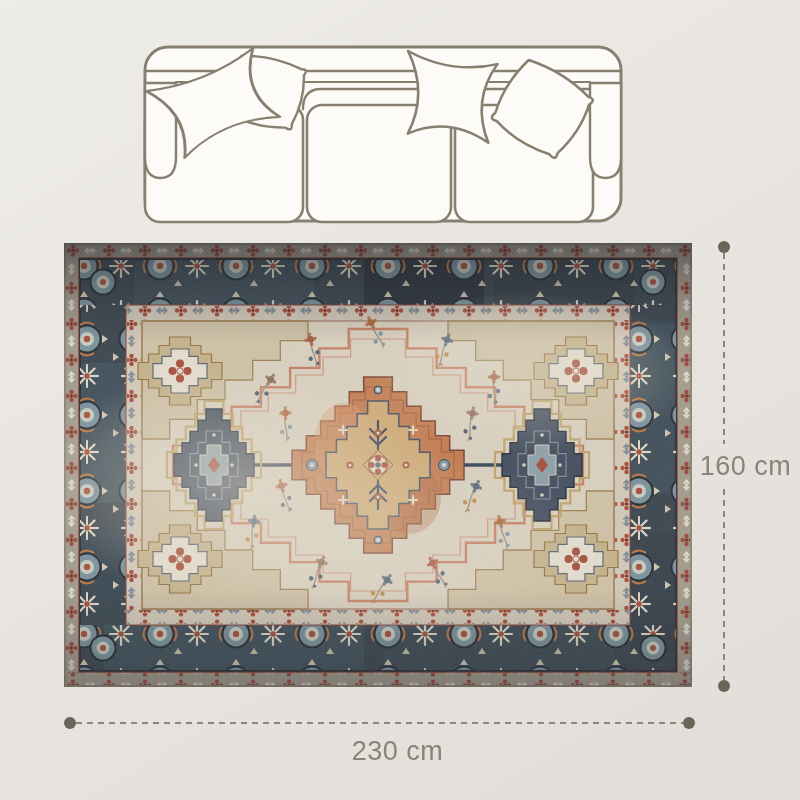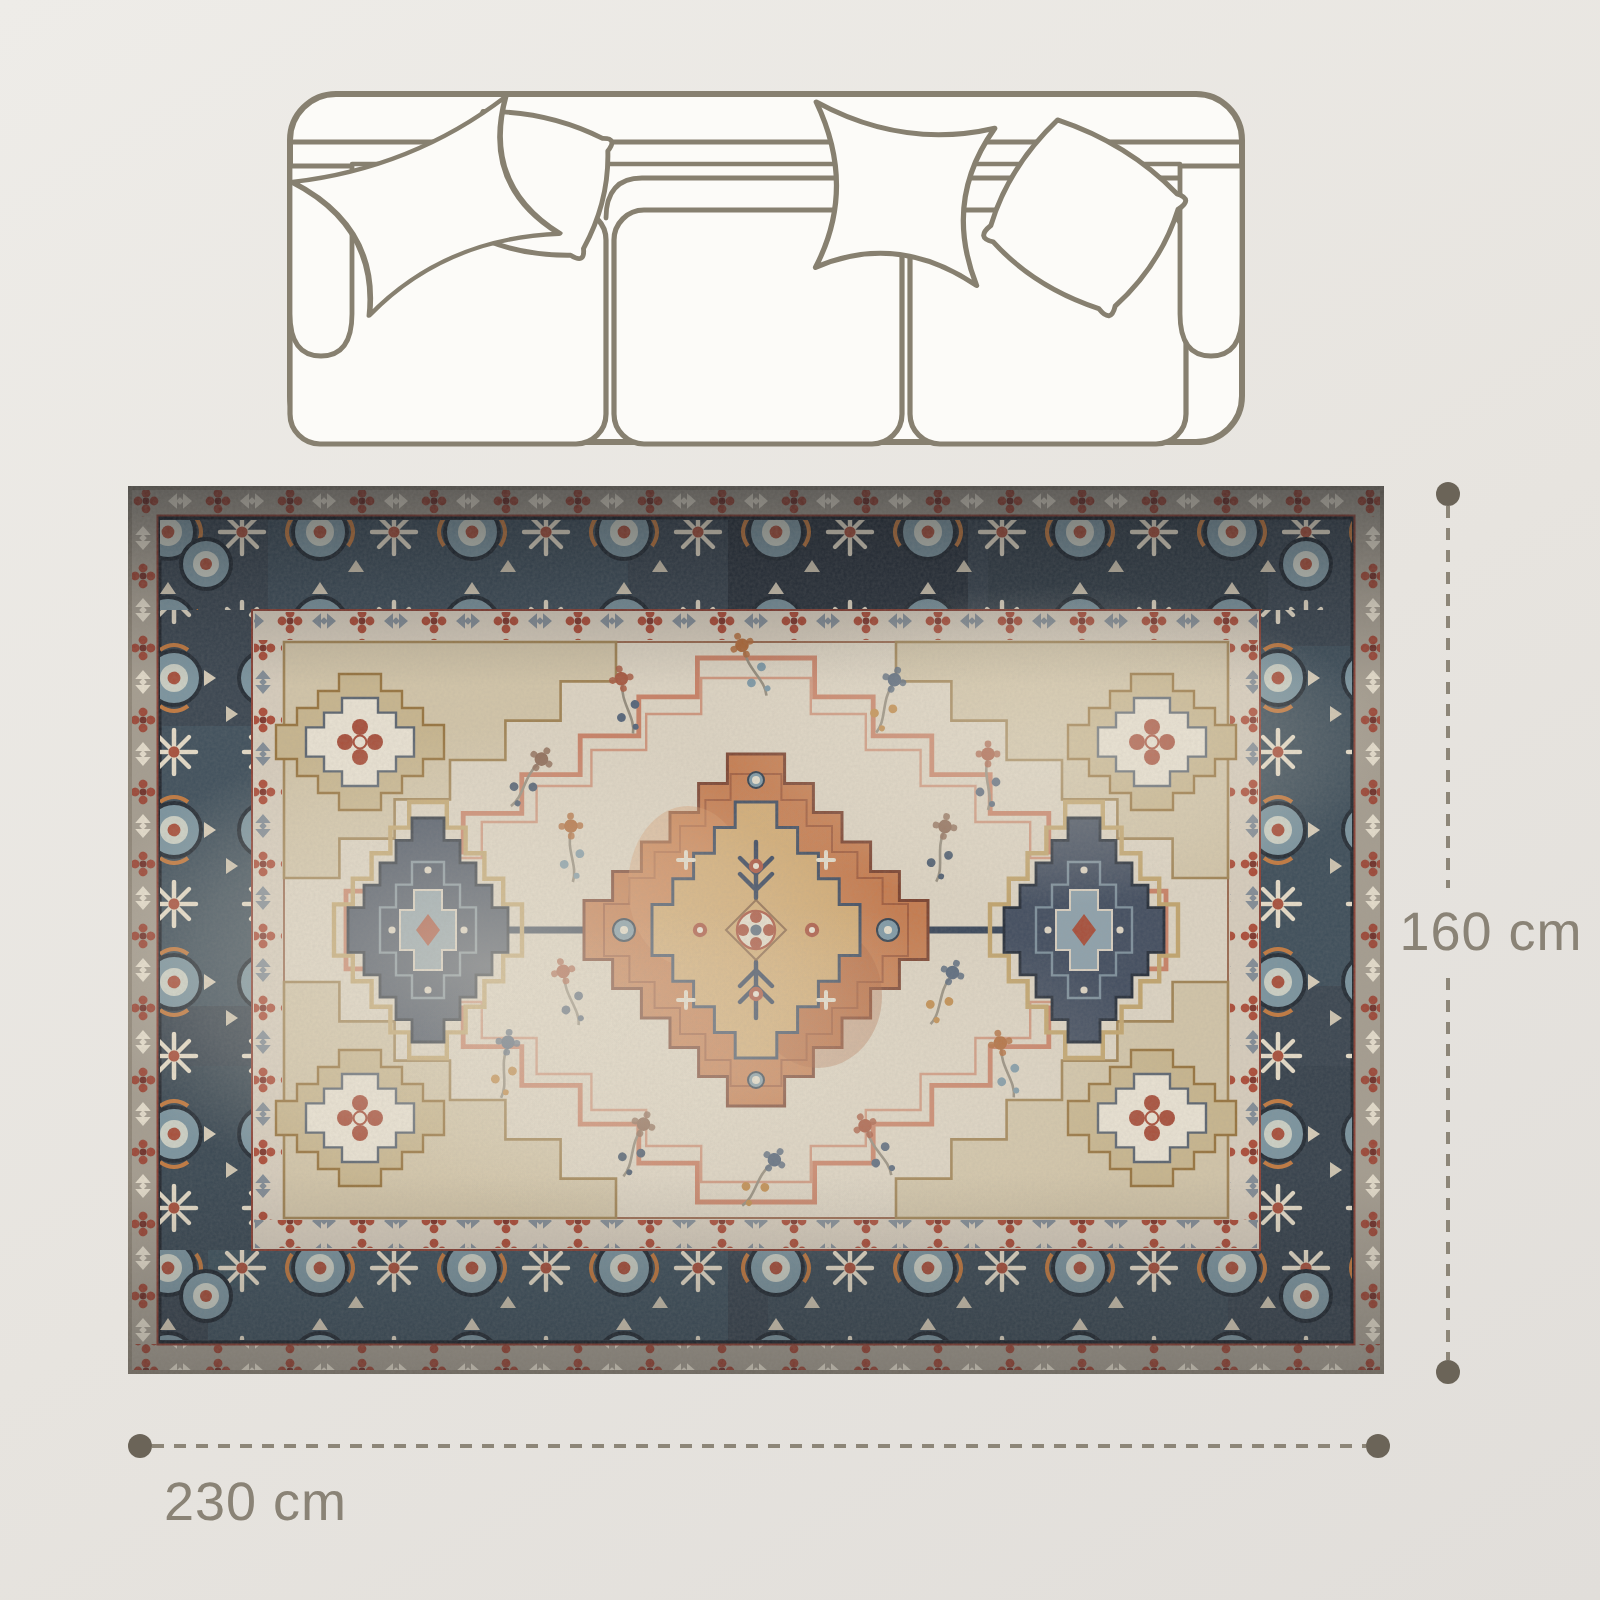--- a/index.html
+++ b/index.html
@@ -15,21 +15,21 @@
          display:flex;flex-direction:column;align-items:center;}
   .dim-h{position:absolute;left:64px;top:716px;width:631px;height:13px;
          display:flex;flex-direction:row;align-items:center;}
   .dim-dot{width:12px;height:12px;border-radius:50%;background:#6b6458;flex:none;}
   .dash-v{flex:1;width:2px;
           background:repeating-linear-gradient(to bottom,#8d8678 0 6px,rgba(0,0,0,0) 6px 11px);}
   .dash-h{flex:1;height:2px;align-self:center;
           background:repeating-linear-gradient(to right,#8d8678 0 6px,rgba(0,0,0,0) 6px 11px);}
   .dim-label{font-size:27px;color:#8a8376;letter-spacing:.5px;white-space:nowrap;}
   .dim-v .dim-label{margin:7px 0;transform:translateX(22px);}
-  .h-label-row{position:absolute;left:64px;top:736px;width:631px;text-align:left;text-decoration:underline;}
+  .h-label-row{position:absolute;left:64px;top:736px;width:631px;text-align:center;text-decoration:underline;}
   .h-label-row .dim-label{display:inline-block;transform:translateX(18px);}
 </style>
 </head>
 <body>
 
 <div class="stage">
 
   <div class="sofa-wrap">
     <svg width="480" height="180" viewBox="0 0 480 180">
       <defs>

